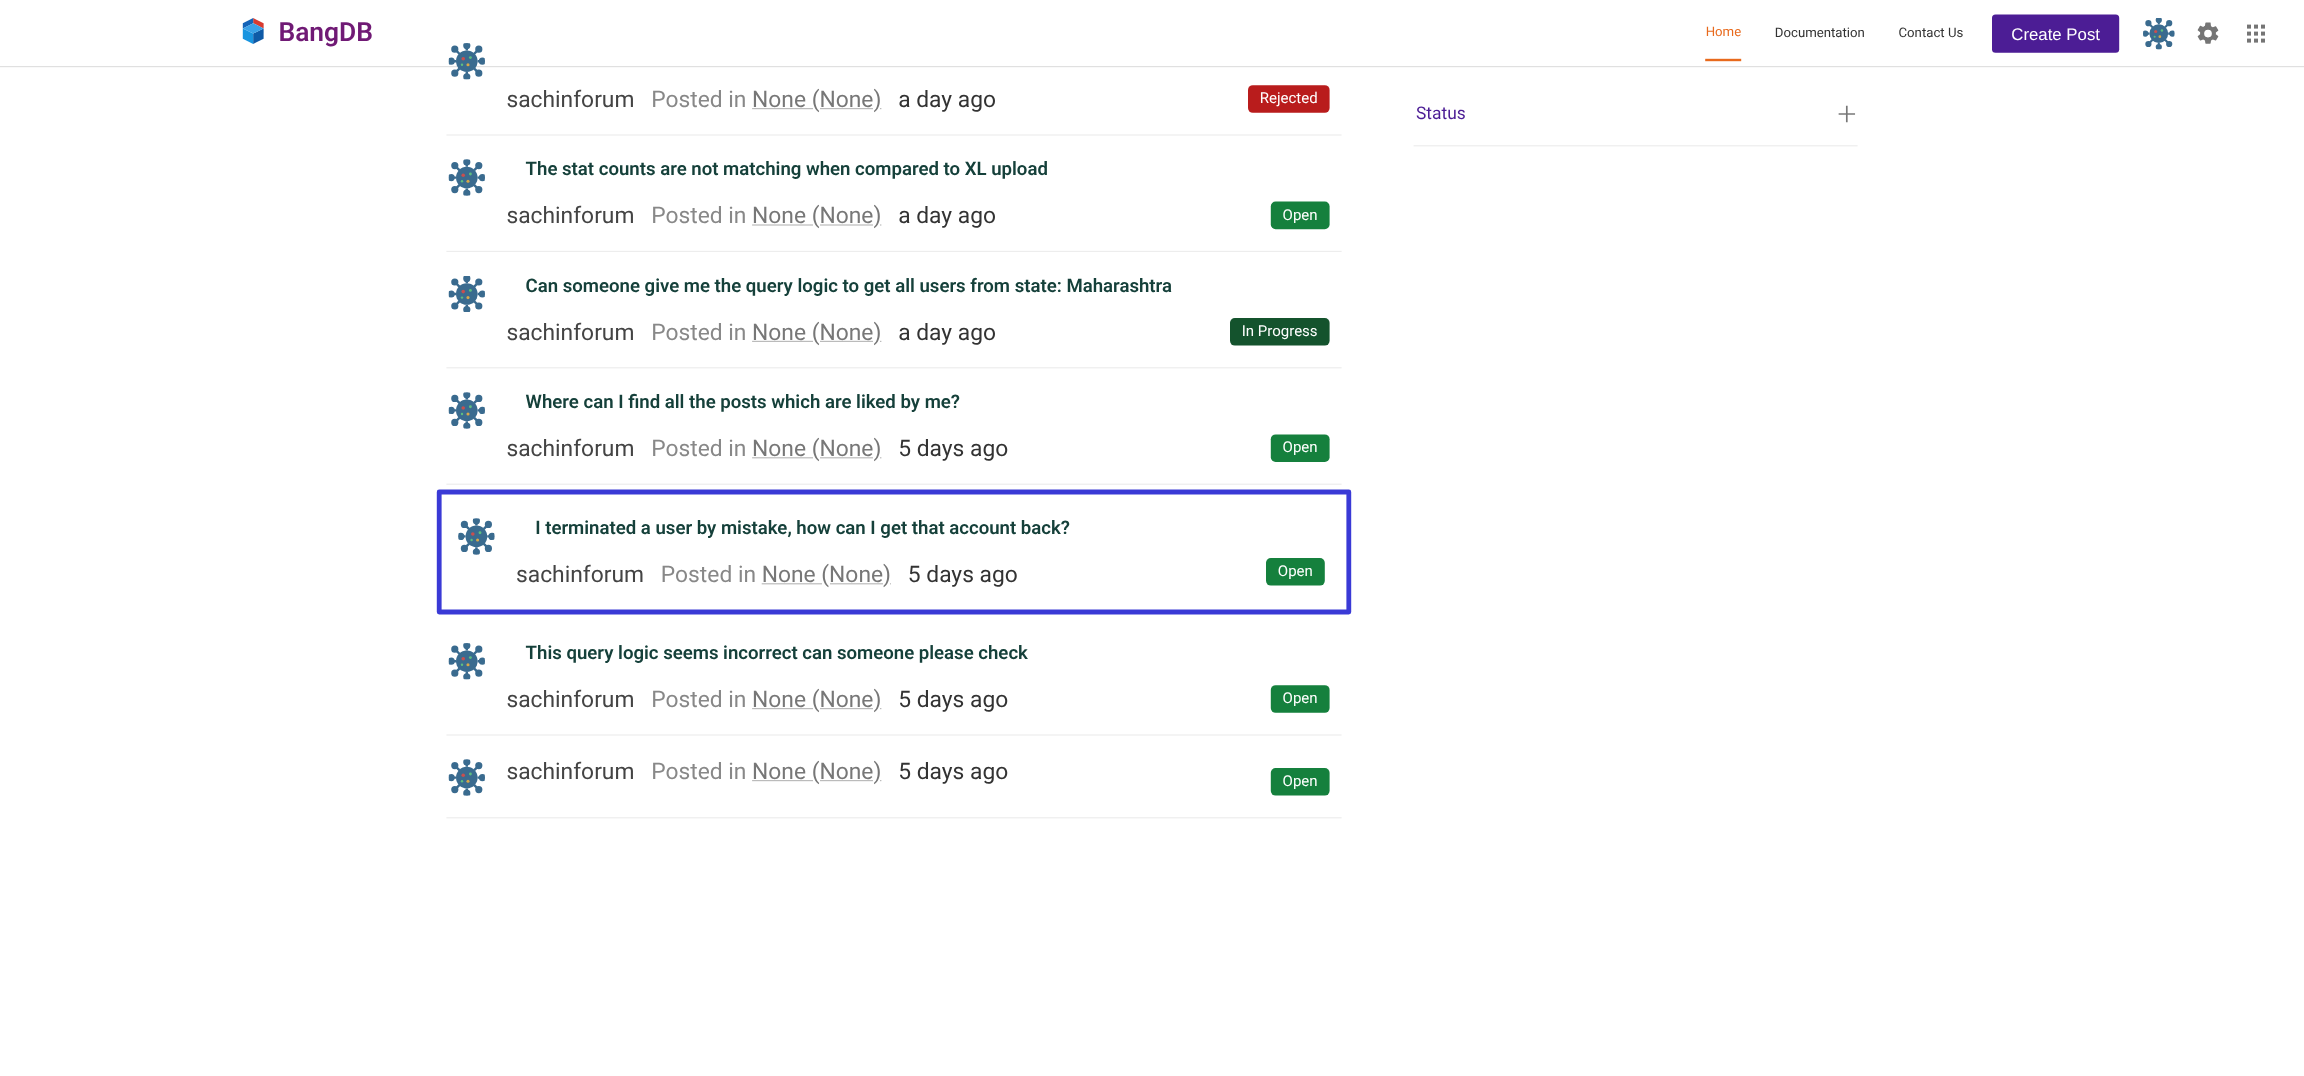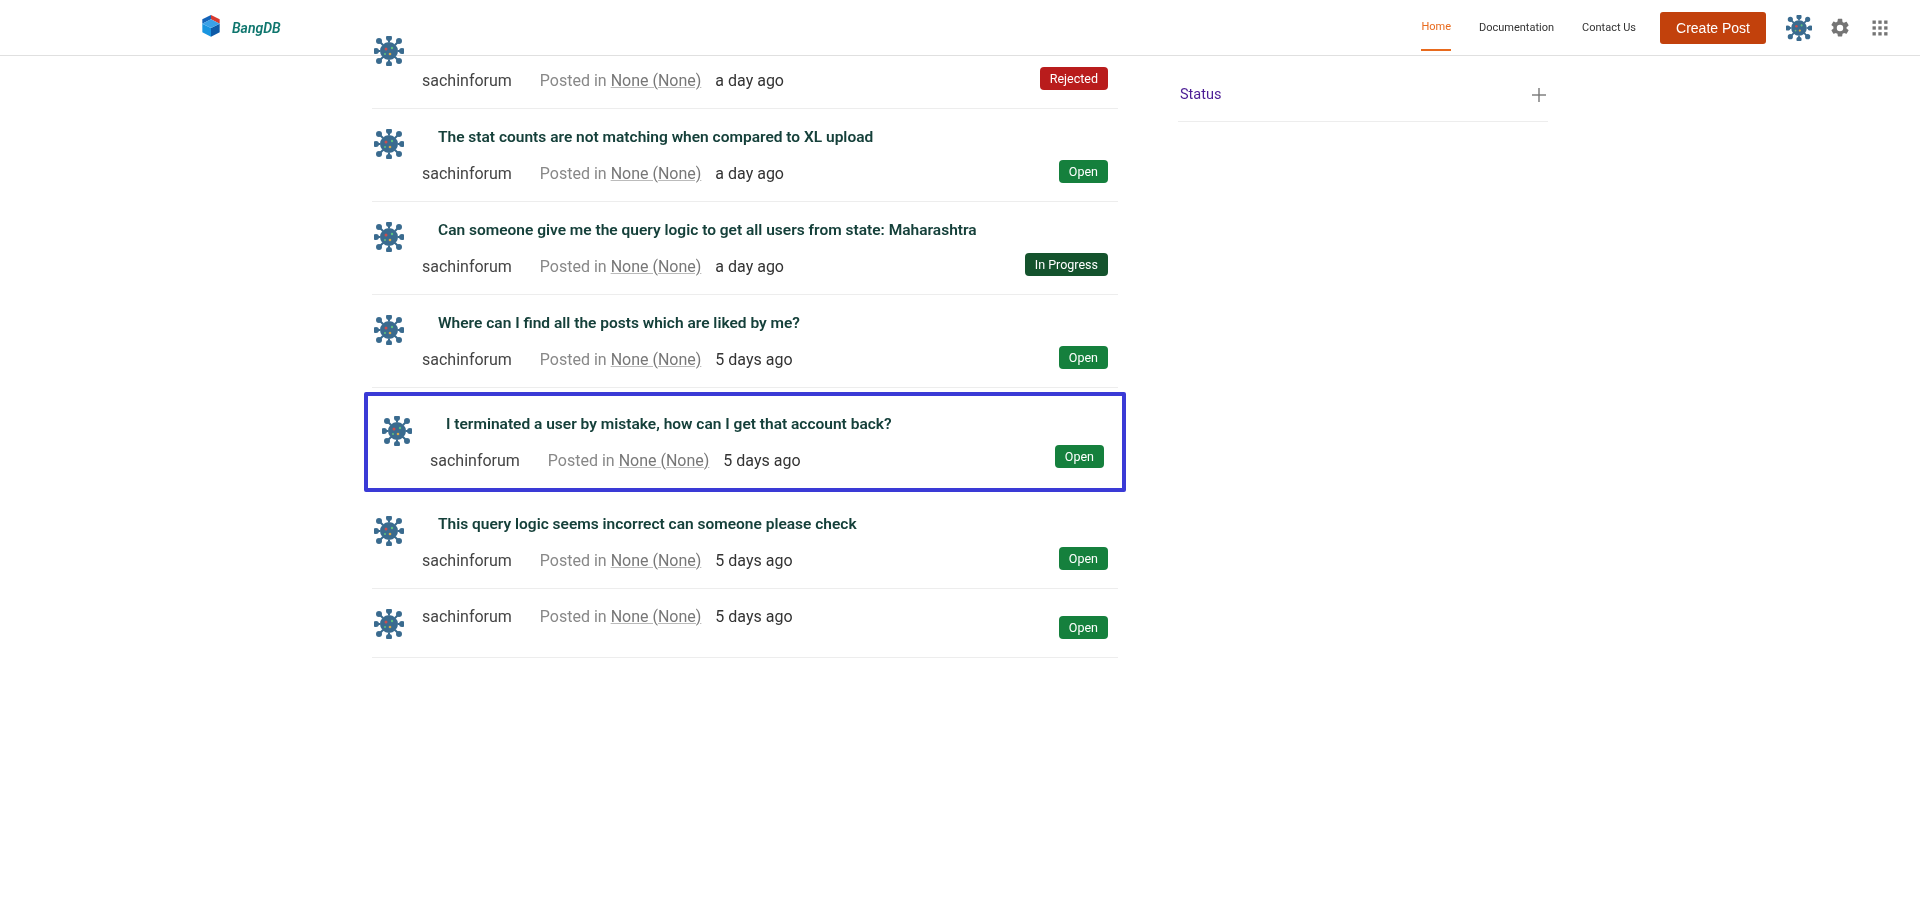--- a/index.html
+++ b/index.html
@@ -21,44 +21,43 @@
     background: #fff;
   }
   .logo-wrap {
     display: flex;
     align-items: center;
     gap: 6px;
     margin-left: 168px;
   }
   .logo-mark { width: 30px; height: 26px; }
   .logo-text {
-    font-size: 14px;
+    font-size: 22px;
     font-weight: 600;
-    color: #0f766e;
-    font-style: italic;
+    color: #701a75;
   }
   .nav-spacer { flex: 1; }
   .nav-links {
     display: flex;
     align-items: center;
     gap: 28px;
   }
   .nav-link {
     font-size: 11px;
     color: #333;
     text-decoration: none;
     padding: 16px 0;
     cursor: pointer;
   }
   .nav-link.active {
     color: #e86a1d;
     border-bottom: 2px solid #e86a1d;
   }
   .create-btn {
-    background: #c2410c;
+    background: #4c1d95;
     color: #fff;
     border: none;
     padding: 8px 16px;
     font-size: 14px;
     border-radius: 3px;
     cursor: pointer;
     margin-left: 24px;
     text-align: right;
   }
   .topbar-icons {
@@ -121,24 +120,24 @@
     color: #15403a;
     margin-bottom: 16px;
     line-height: 1.35;
     cursor: pointer;
     margin-left: 16px;
   }
   .post-meta {
     display: flex;
     align-items: center;
     gap: 14px;
-    font-size: 16px;
+    font-size: 19px;
     color: #444;
   }
-  .post-meta .posted-in { color: #888; margin-left: 14px; }
+  .post-meta .posted-in { color: #888; }
   .post-meta .category {
     color: #777;
     text-decoration: underline;
     text-decoration-style: solid;
     text-decoration-color: #bbb;
     cursor: pointer;
   }
   .post-meta .time { color: #333; }
   .post-badge {
     position: absolute;

